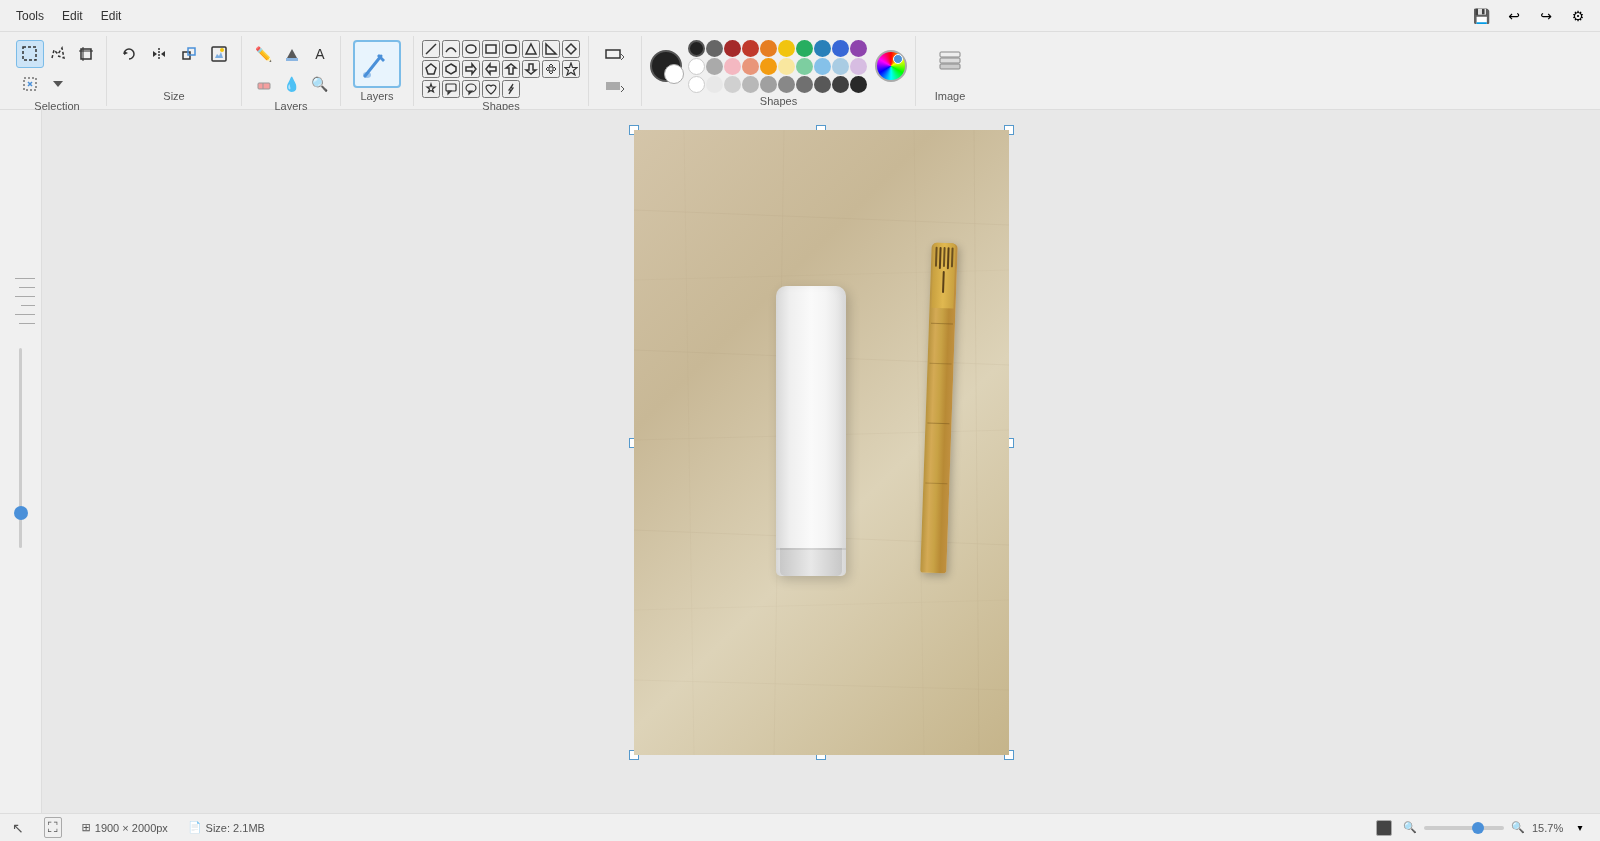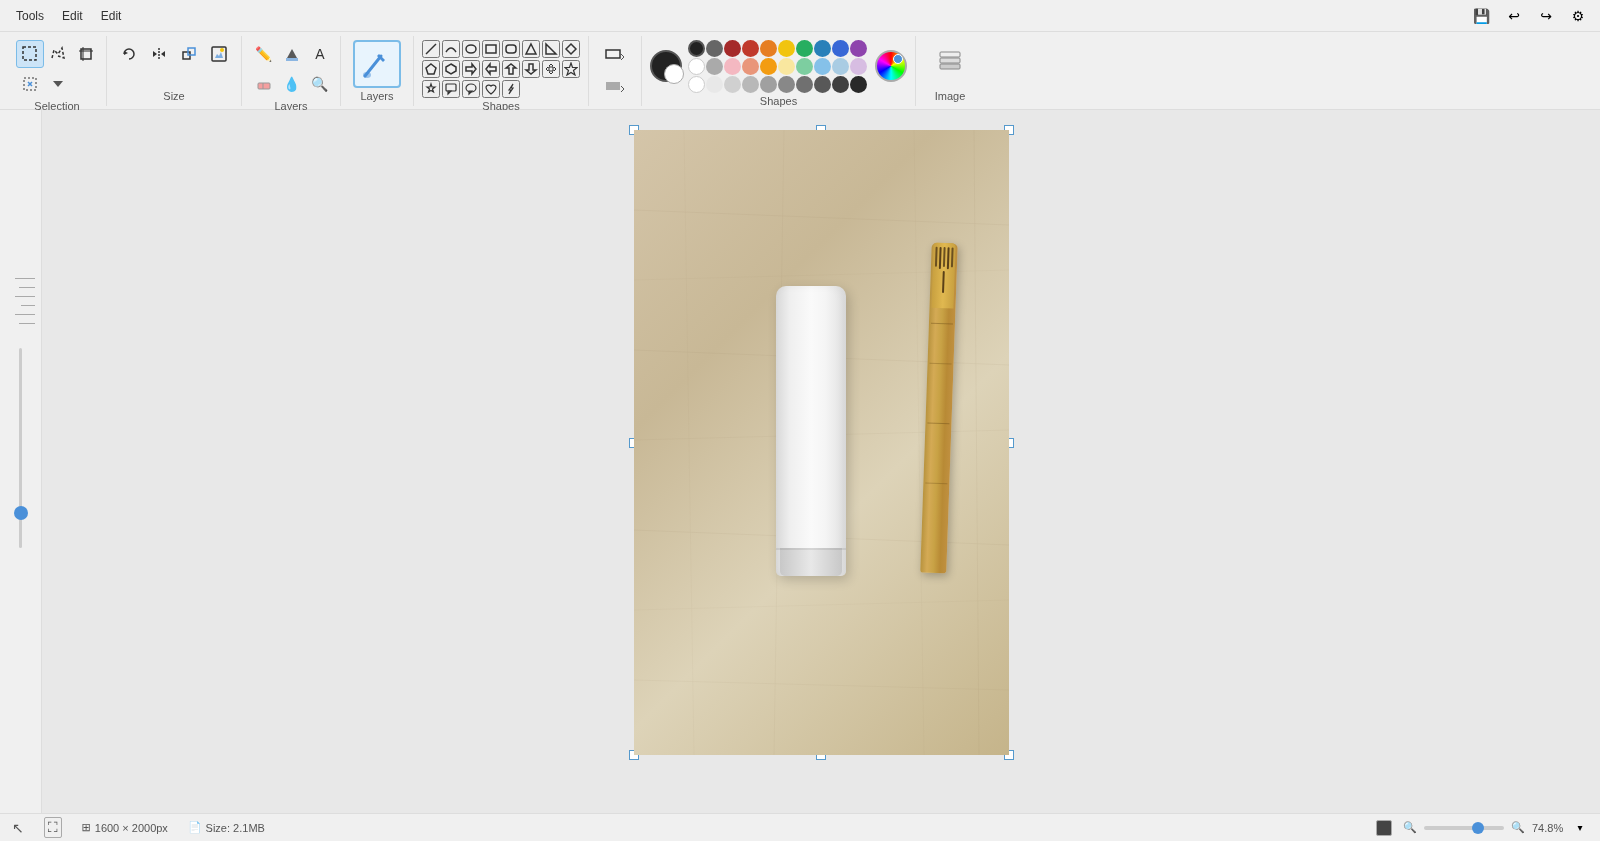--- a/index.html
+++ b/index.html
@@ -772,33 +772,33 @@
 
 <div class="status-bar">
   <div class="status-item">
     <span style="font-size:14px;">↖</span>
   </div>
   <div class="status-item">
     <span style="font-size:14px; border:1px solid #aaa; padding:1px 3px; border-radius:2px;">⛶</span>
   </div>
   <div class="status-item">
     <span>⊞</span>
-    <span>1600 × 2000px</span>
+    <span>1900 × 2000px</span>
   </div>
   <div class="status-item">
     <span>📄</span>
     <span>Size: 2.1MB</span>
   </div>
   <div class="status-right">
     <div class="status-item">
       <div style="width:16px; height:16px; background:#444; border-radius:2px; border:1px solid #aaa;"></div>
     </div>
     <div class="zoom-controls">
       <button class="icon-btn" style="font-size:11px; width:20px; height:20px;">🔍</button>
       <div class="zoom-slider">
         <div class="zoom-slider-thumb"></div>
       </div>
       <button class="icon-btn" style="font-size:11px; width:20px; height:20px;">🔍</button>
-      <span style="min-width:36px; font-size:11px;">74.8%</span>
+      <span style="min-width:36px; font-size:11px;">15.7%</span>
       <button class="icon-btn" style="width:16px; height:20px; font-size:10px;">▾</button>
     </div>
   </div>
 </div>
 
 </body></html>

